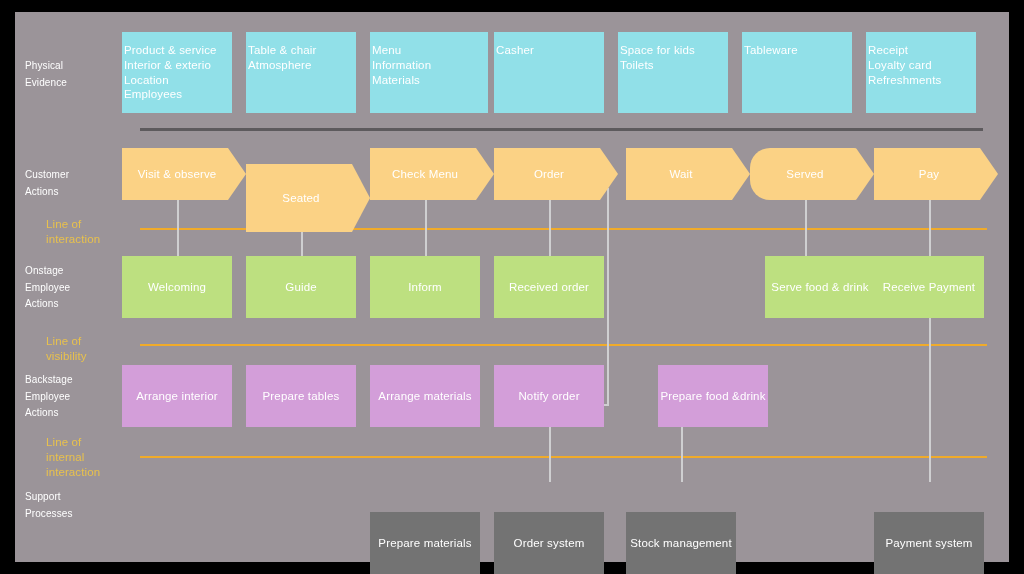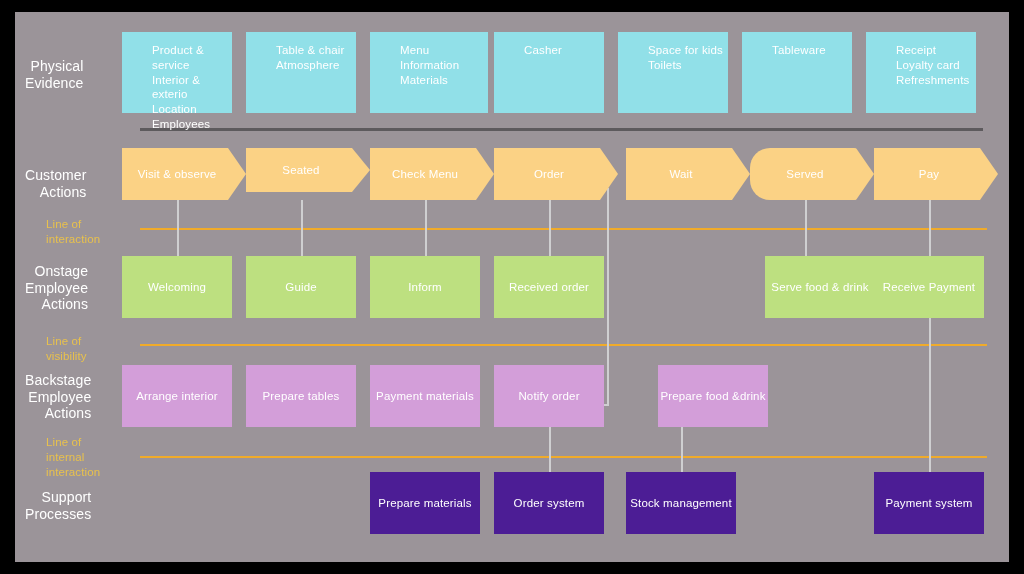--- a/index.html
+++ b/index.html
@@ -25,25 +25,24 @@
     top: 12px;
     width: 994px;
     height: 550px;
     background: #9b9499;
   }
 
   
   .row-label {
     position: absolute;
     color: #ffffff;
-    font-size: 14px;
+    font-size: 10px;
     line-height: 16.5px;
     letter-spacing: 0.1px;
     white-space: pre-line;
-    text-align: right;
   }
   .line-label {
     position: absolute;
     color: #e8c14d;
     font-size: 11.5px;
     line-height: 15px;
     letter-spacing: 0.1px;
     white-space: pre-line;
   }
 
@@ -72,27 +71,27 @@
     justify-content: center;
     color: #ffffff;
     font-size: 11.5px;
     letter-spacing: 0.15px;
     text-align: right;
     line-height: 15px;
   }
   .node.blue   { background: #91e0e8; }
   .node.green  { background: #bde080; }
   .node.purple { background: #d39ed9; }
-  .node.orange { background: #4c1d95; }
+  .node.orange { background: #737373; margin-top: 40px; }
 
   .node.evidence {
     align-items: flex-start;
     justify-content: flex-start;
     text-align: left;
-    padding: 11px 0 0 30px;
+    padding: 11px 0 0 2px;
     white-space: pre-line;
     line-height: 14.8px;
   }
 
   
   .node.arrow {
     background: #fbd285;
     clip-path: polygon(0 0, calc(100% - 18px) 0, 100% 50%, calc(100% - 18px) 100%, 0 100%);
     justify-content: center;
     padding-right: 14px;
@@ -177,37 +176,37 @@
 Materials</div>
     <div class="node blue evidence" style="left:479px; top:20px; width:110px; height:81px;">Casher</div>
     <div class="node blue evidence" style="left:603px; top:20px; width:110px; height:81px;">Space for kids
 Toilets</div>
     <div class="node blue evidence" style="left:727px; top:20px; width:110px; height:81px;">Tableware</div>
     <div class="node blue evidence" style="left:851px; top:20px; width:110px; height:81px;">Receipt
 Loyalty card
 Refreshments</div>
 
     <div class="node arrow" style="left:107px; top:136px; width:124px; height:52px;">Visit &amp; observe</div>
-    <div class="node arrow" style="left:231px; top:136px; width:124px; height:44px;">Seated</div>
+    <div class="node arrow" style="left:231px; top:152px; width:124px; height:68px;">Seated</div>
     <div class="node arrow" style="left:355px; top:136px; width:124px; height:52px;">Check Menu</div>
     <div class="node arrow" style="left:479px; top:136px; width:124px; height:52px;">Order</div>
     <div class="node arrow" style="left:611px; top:136px; width:124px; height:52px;">Wait</div>
     <div class="node arrow" style="left:735px; top:136px; width:124px; height:52px;border-radius:20px;">Served</div>
     <div class="node arrow" style="left:859px; top:136px; width:124px; height:52px;">Pay</div>
 
     <div class="node green" style="left:107px; top:244px; width:110px; height:62px;">Welcoming</div>
     <div class="node green" style="left:231px; top:244px; width:110px; height:62px;">Guide</div>
     <div class="node green" style="left:355px; top:244px; width:110px; height:62px;">Inform</div>
     <div class="node green" style="left:479px; top:244px; width:110px; height:62px;">Received order</div>
     <div class="node green" style="left:750px; top:244px; width:110px; height:62px;">Serve food &amp; drink</div>
     <div class="node green" style="left:859px; top:244px; width:110px; height:62px;">Receive Payment</div>
 
     <div class="node purple" style="left:107px; top:353px; width:110px; height:62px;">Arrange interior</div>
     <div class="node purple" style="left:231px; top:353px; width:110px; height:62px;">Prepare tables</div>
-    <div class="node purple" style="left:355px; top:353px; width:110px; height:62px;">Payment materials</div>
+    <div class="node purple" style="left:355px; top:353px; width:110px; height:62px;">Arrange materials</div>
     <div class="node purple" style="left:479px; top:353px; width:110px; height:62px;">Notify order</div>
     <div class="node purple" style="left:643px; top:353px; width:110px; height:62px;">Prepare food &amp;drink</div>
 
     <div class="node orange" style="left:355px; top:460px; width:110px; height:62px;">Prepare materials</div>
     <div class="node orange" style="left:479px; top:460px; width:110px; height:62px;">Order system</div>
     <div class="node orange" style="left:611px; top:460px; width:110px; height:62px;">Stock management</div>
     <div class="node orange" style="left:859px; top:460px; width:110px; height:62px;">Payment system</div>
 
   </div>
 </div>

